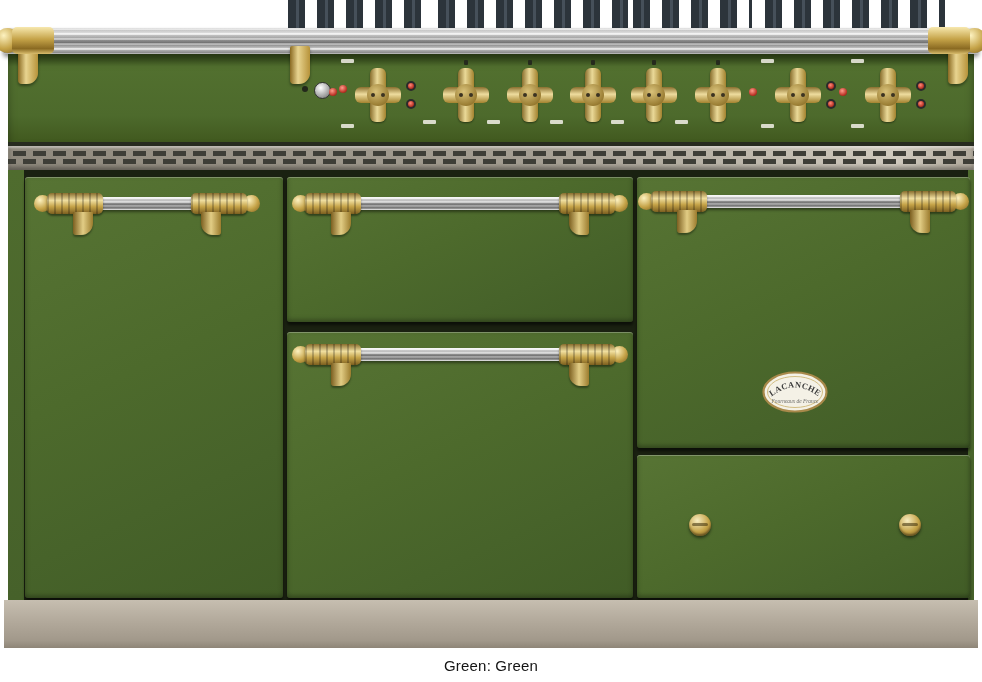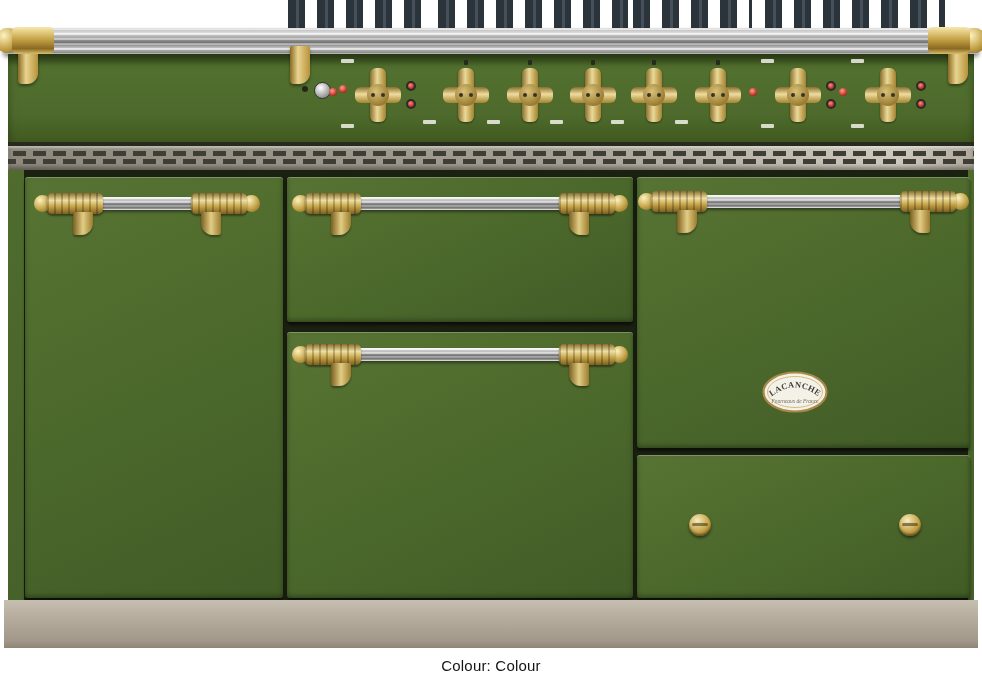--- a/index.html
+++ b/index.html
@@ -285,14 +285,14 @@
     </div>
 
     <div class="door d-warm">
       <span class="drawer-knob" style="left:52px"></span>
       <span class="drawer-knob" style="left:262px"></span>
     </div>
   </div>
 
   <div class="plinth"></div>
 
-  <div class="caption">Colour: Colour</div>
+  <div class="caption">Green: Green</div>
 </div>
 
 </body></html>

